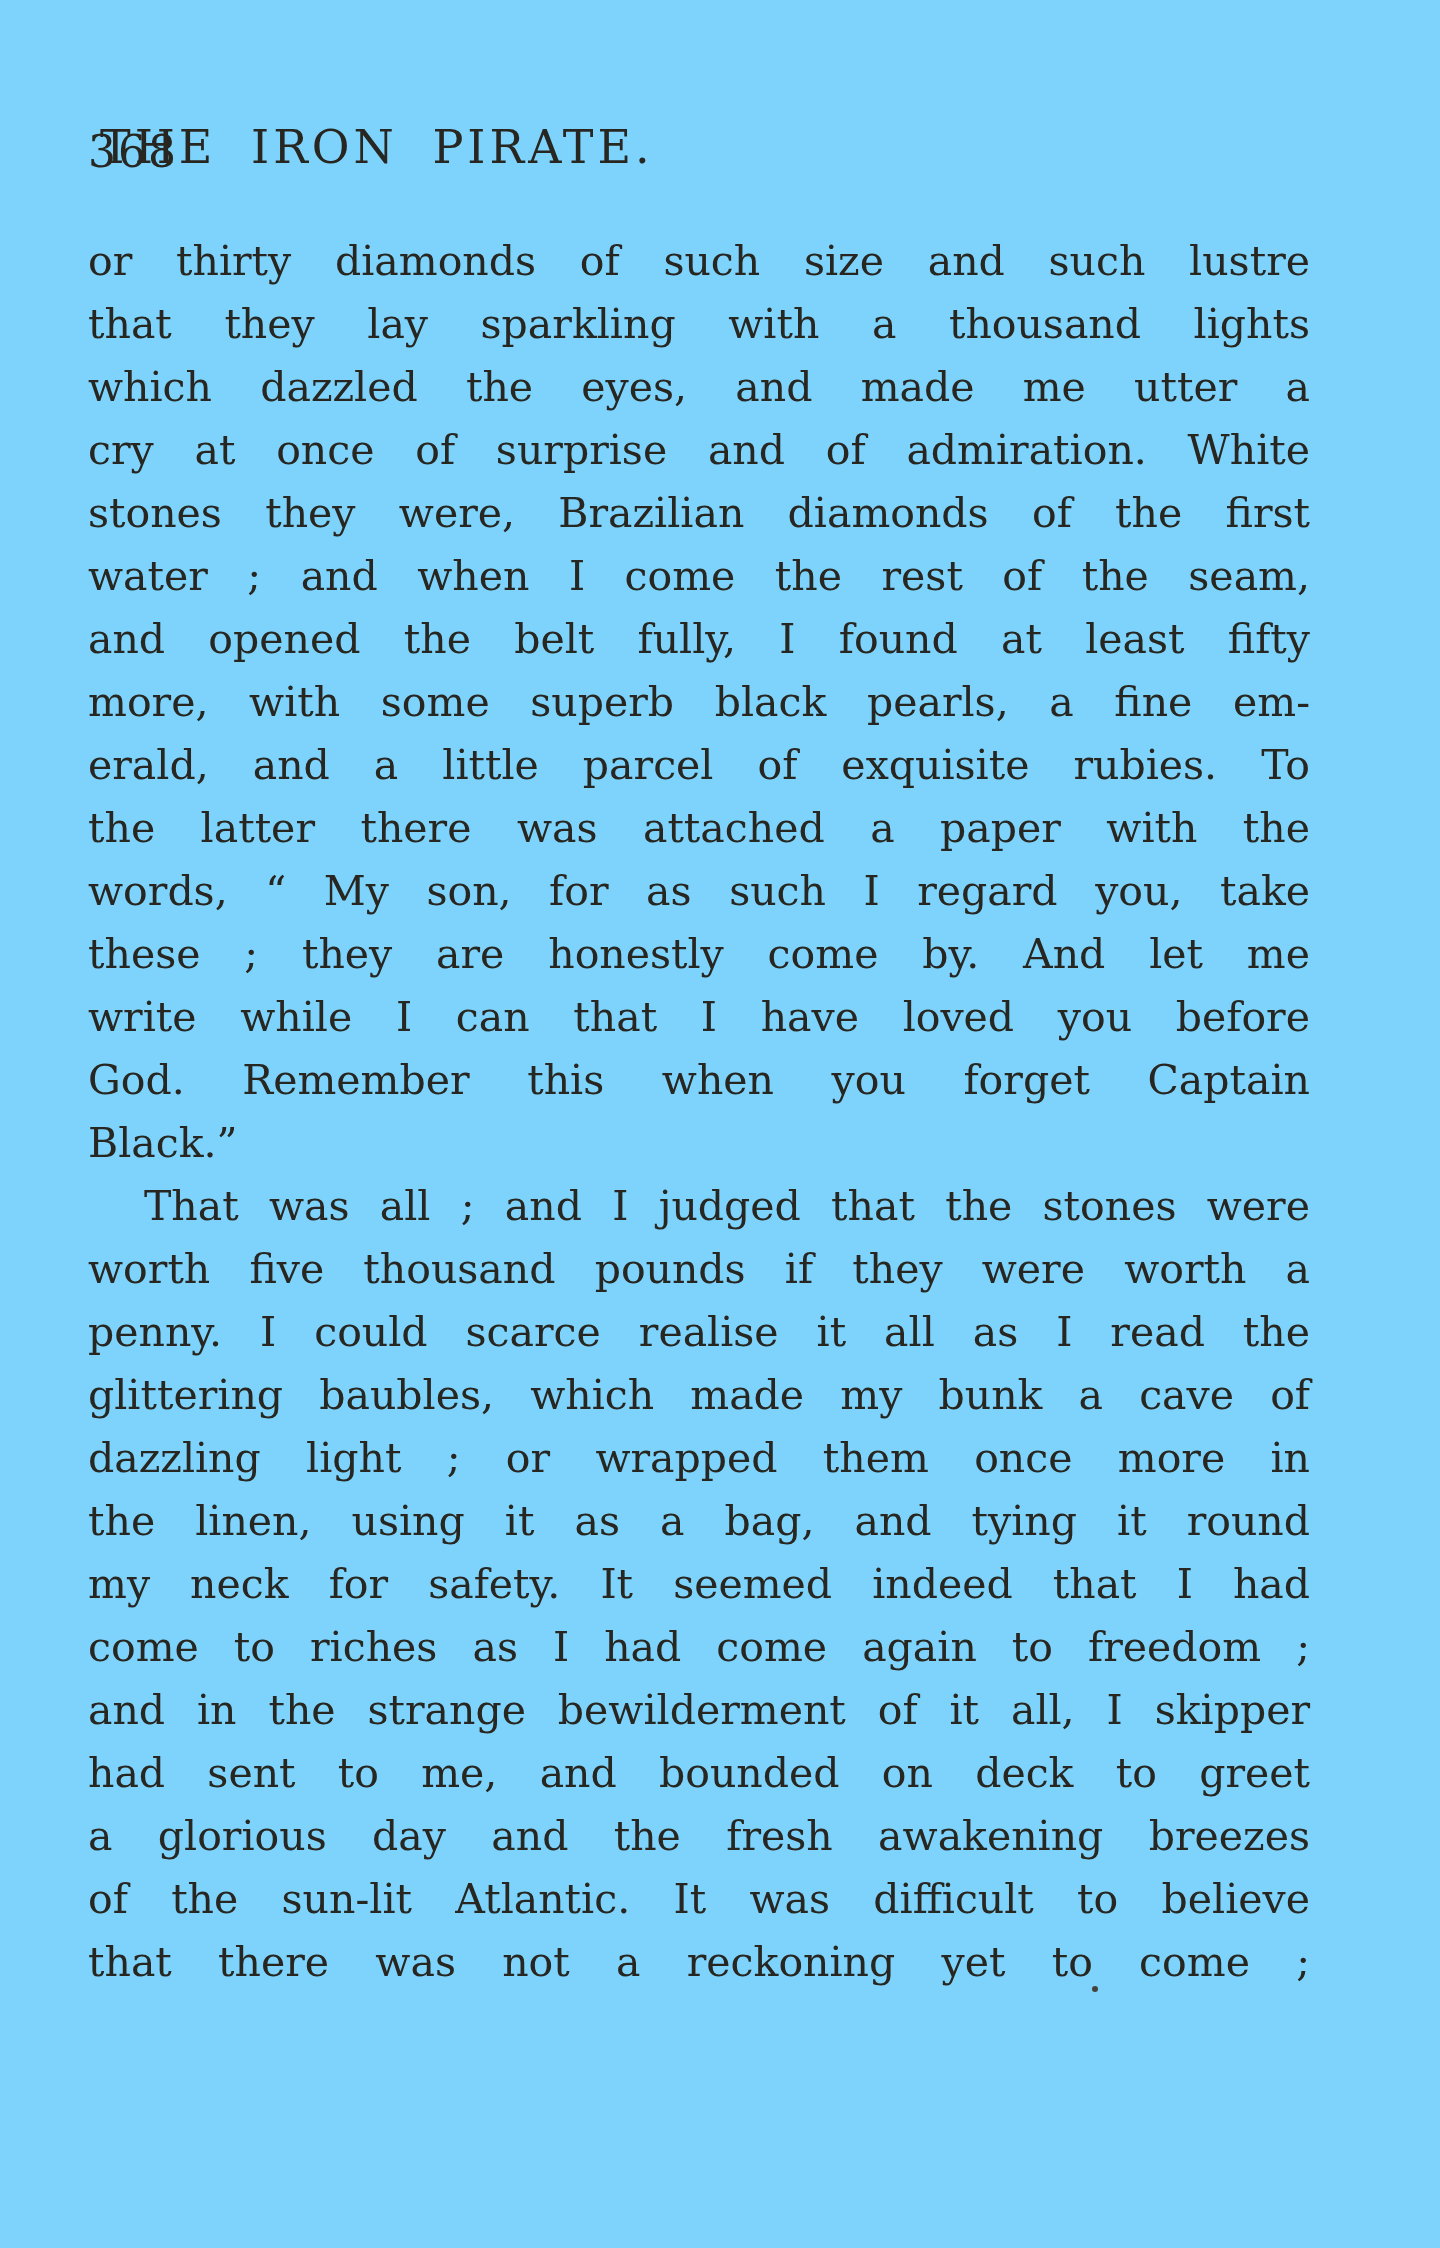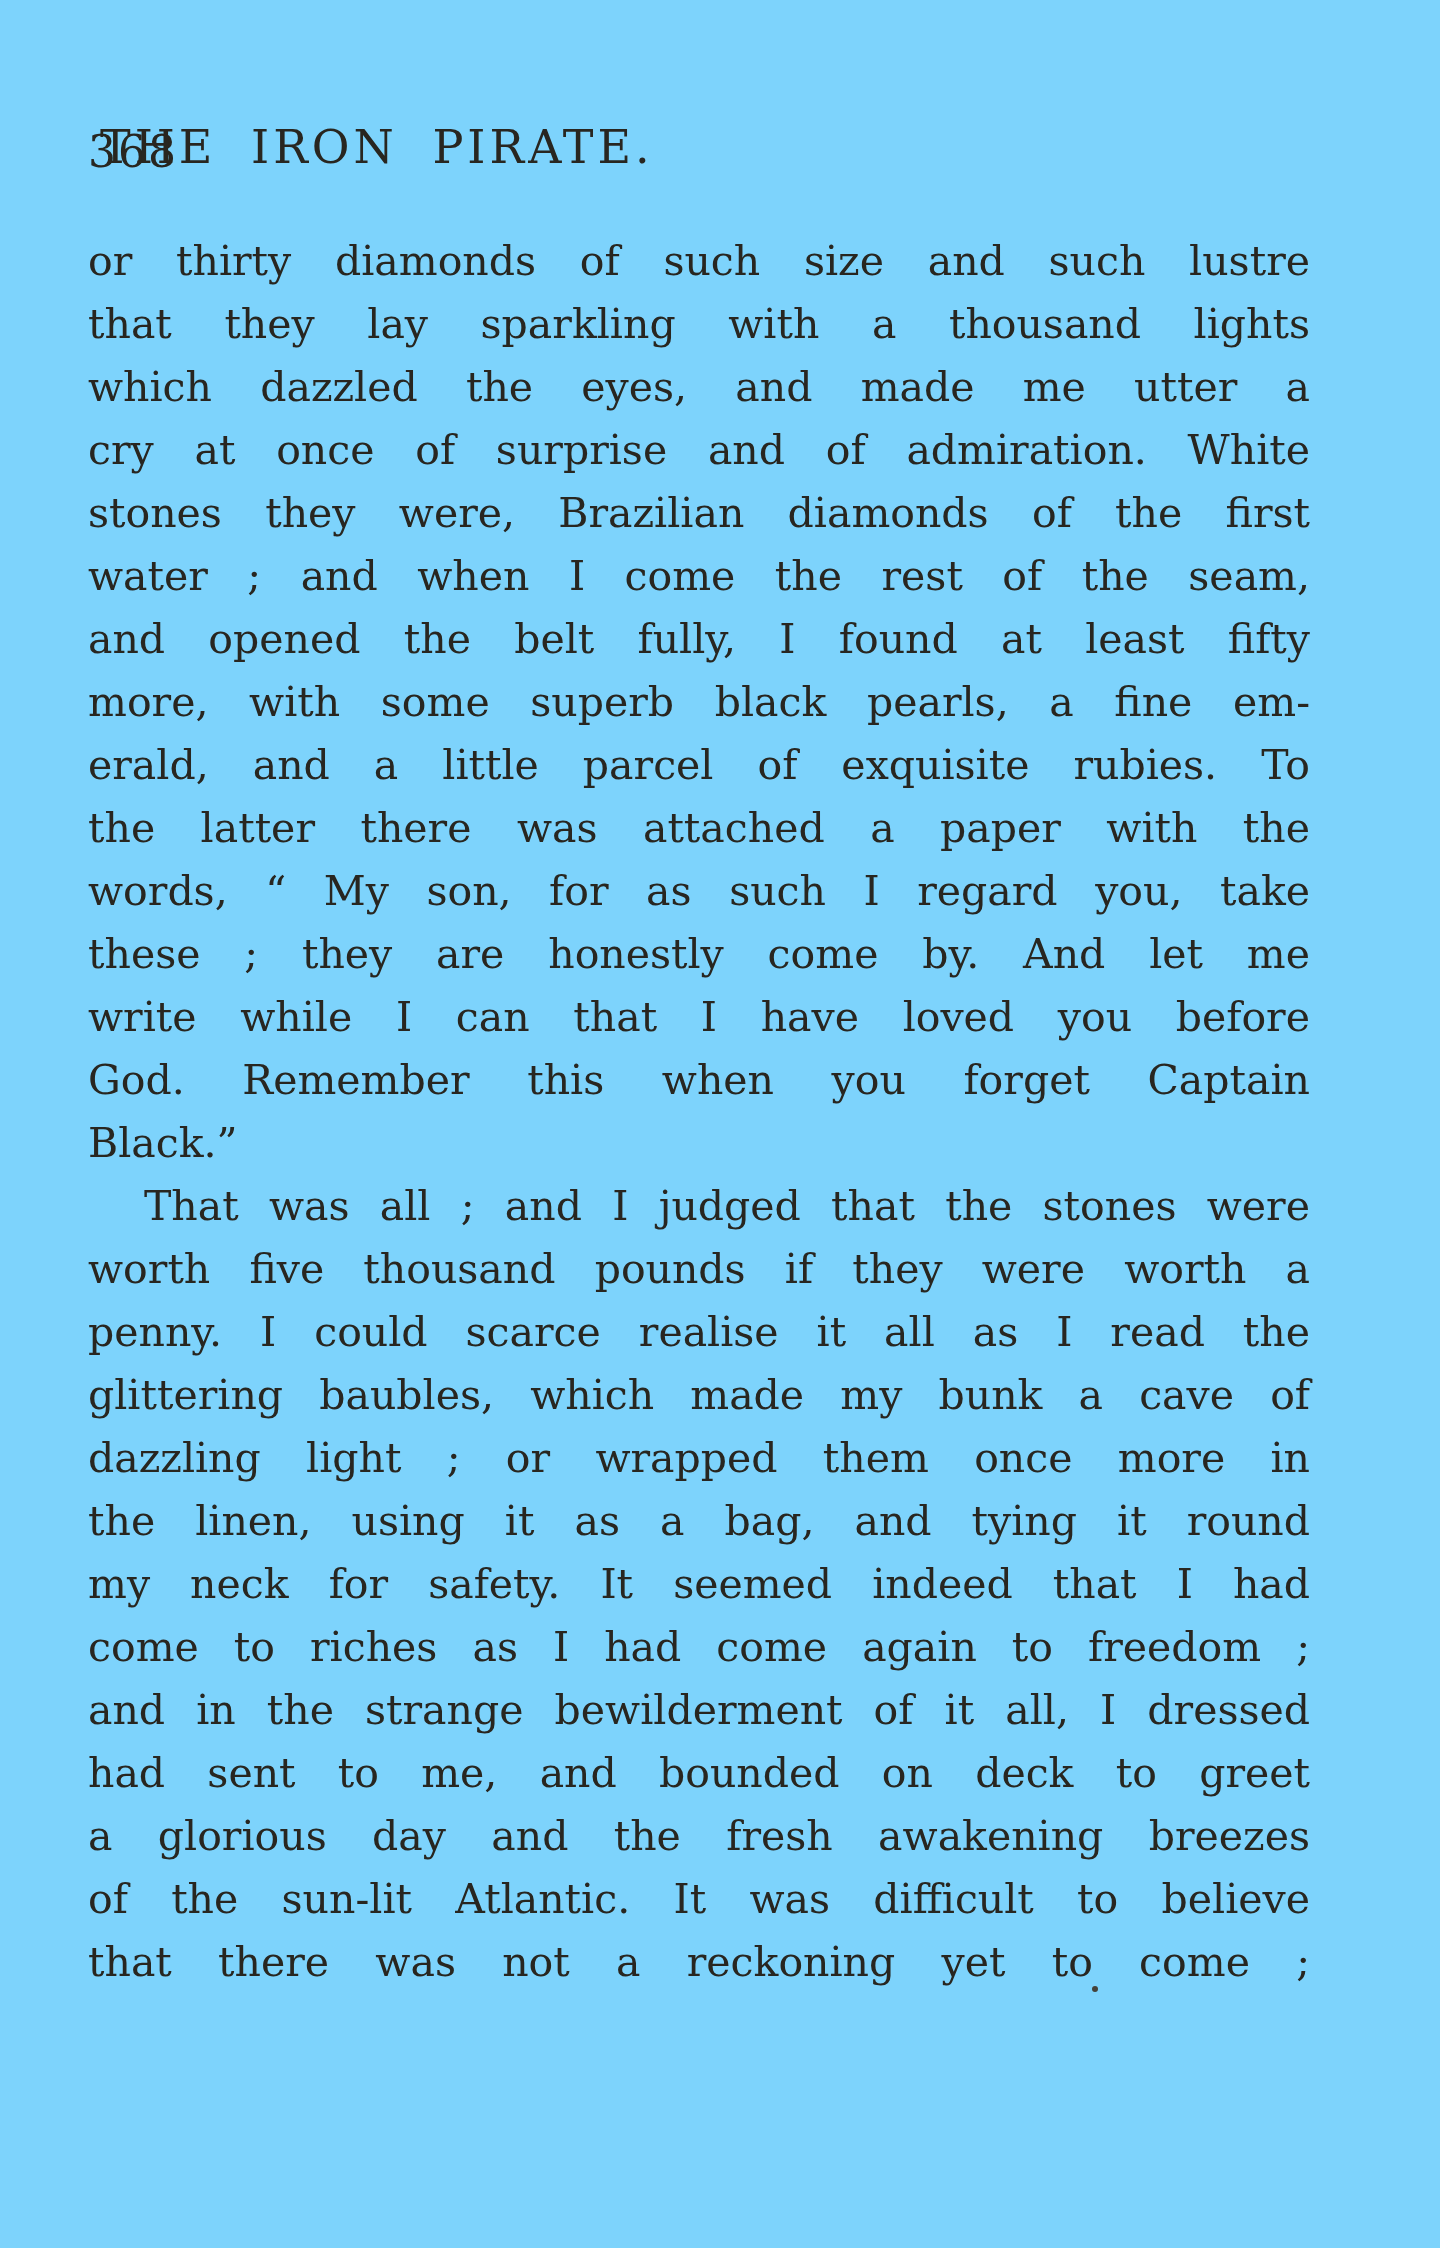--- a/index.html
+++ b/index.html
@@ -99,21 +99,21 @@
       </div>
       <div class="paragraph">
         <div class="line indent">That was all ; and I judged that the stones were</div>
         <div class="line">worth five thousand pounds if they were worth a</div>
         <div class="line">penny.  I could scarce realise it all as I read the</div>
         <div class="line">glittering baubles, which made my bunk a cave of</div>
         <div class="line">dazzling light ; or wrapped them once more in</div>
         <div class="line">the linen, using it as a bag, and tying it round</div>
         <div class="line">my neck for safety.  It seemed indeed that I had</div>
         <div class="line">come to riches as I had come again to freedom ;</div>
-        <div class="line">and in the strange bewilderment of it all, I dressed</div>
+        <div class="line">and in the strange bewilderment of it all, I skipper</div>
         <div class="line">had sent to me, and bounded on deck to greet</div>
         <div class="line">a glorious day and the fresh awakening breezes</div>
         <div class="line">of the sun-lit Atlantic.  It was difficult to believe</div>
         <div class="line">that there was not a reckoning yet to come ;</div>
       </div>
     </main>
   <span class="artifact-dot"></span>
 </div>
 
 </body></html>

